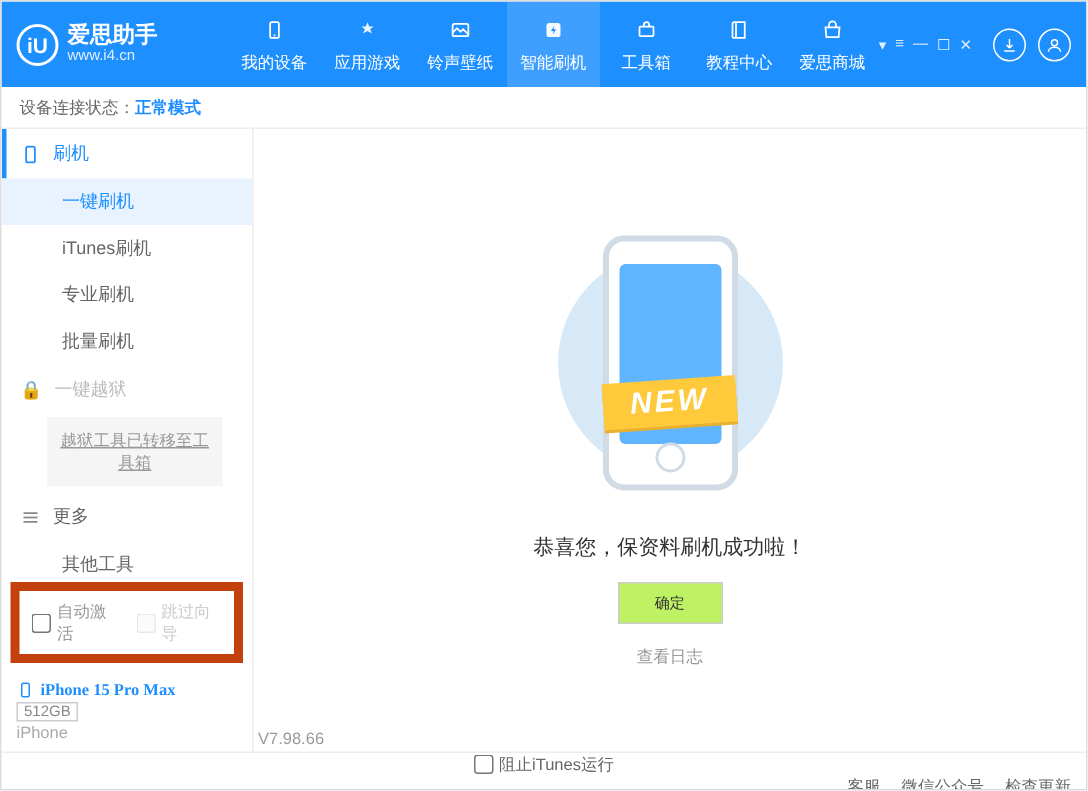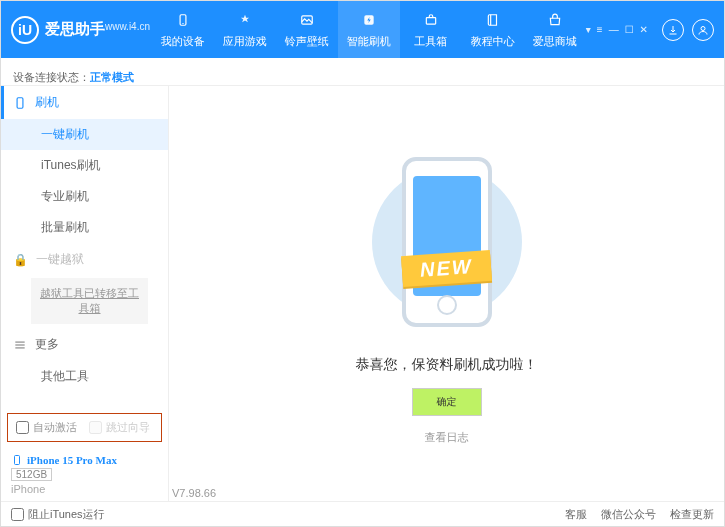--- a/index.html
+++ b/index.html
@@ -1,56 +1,56 @@
 <!DOCTYPE html>
 <html><head>
 <meta charset="utf-8">
 <style>
 * { margin:0; padding:0; box-sizing:border-box; font-family:"Microsoft YaHei",Arial,sans-serif; }
 body { width:725px; height:527px; background:#fff; overflow:hidden; border:1px solid #ddd; }
 .header { height:57px; background:#1e8fff; display:flex; align-items:center; padding:0 10px; color:#fff; }
 .logo-box { display:flex; align-items:center; gap:6px; width:145px; }
 .logo-circle { width:28px; height:28px; border:2px solid #fff; border-radius:50%; display:flex; align-items:center; justify-content:center; font-weight:bold; font-size:14px; }
-.logo-text { display:flex; line-height:1.1; }
+.logo-text { display:flex; flex-direction:column; line-height:1.1; }
 .logo-text .name { font-size:15px; font-weight:bold; }
 .logo-text .url { font-size:10px; opacity:.85; }
 .nav { display:flex; height:57px; }
 .nav-item { width:62px; display:flex; flex-direction:column; align-items:center; justify-content:center; gap:4px; font-size:11px; cursor:pointer; }
 .nav-item.active { background:rgba(255,255,255,.15); }
 .nav-icon { width:20px; height:20px; display:flex; align-items:center; justify-content:center; }
 .header-right { margin-left:auto; display:flex; align-items:center; gap:8px; }
 .win-btns { display:flex; gap:6px; margin-right:6px; font-size:10px; align-items:center; }
 .win-btn { cursor:pointer; opacity:.85; }
 .circle-btn { width:22px; height:22px; border:1.5px solid #fff; border-radius:50%; display:flex; align-items:center; justify-content:center; cursor:pointer; }
-.status-bar { height:28px; border-bottom:1px solid #eee; display:flex; align-items:flex-end; padding:0 12px; font-size:11px; color:#666; }
+.status-bar { height:28px; border-bottom:1px solid #eee; display:flex; align-items:center; padding:0 12px; font-size:11px; color:#666; }
 .status-bar .value { color:#1e8fff; font-weight:bold; }
 .body { display:flex; height:415px; }
 .sidebar { width:168px; border-right:1px solid #eee; display:flex; flex-direction:column; font-size:12px; }
 .side-group { padding:8px 12px; color:#666; display:flex; align-items:center; gap:8px; cursor:pointer; }
 .side-group.active { color:#1e8fff; border-left:3px solid #1e8fff; padding-left:9px; }
 .side-item { padding:7px 12px 7px 40px; color:#666; cursor:pointer; }
 .side-item.active { background:#e8f3ff; color:#1e8fff; }
-.red-box { border:1px solid #c2410c; margin:6px; padding:6px 8px; display:flex; gap:12px; font-size:11px; color:#999; }
+.red-box { border:6px solid #c2410c; margin:6px; padding:6px 8px; display:flex; gap:12px; font-size:11px; color:#999; }
 .check { display:flex; align-items:center; gap:4px; }
 .check input { margin:0; }
 .device-info { padding:6px 10px; font-size:11px; }
 .device-info .name { color:#1e8fff; font-weight:bold;font-family:Liberation Serif, serif; }
 .storage { display:inline-block; border:1px solid #ccc; color:#888; font-size:10px; padding:0 4px; margin-top:2px; }
 .device-info .type { color:#aaa; font-size:11px; margin-top:2px; }
 .main { flex:1; display:flex; flex-direction:column; align-items:center; justify-content:center; gap:14px; position:relative; }
 .phone-box { position:relative; width:150px; height:200px; display:flex; align-items:center; justify-content:center; }
 .circle-bg { width:150px; height:150px; background:#d7e9f7; border-radius:50%; position:absolute; }
 .phone { position:relative; width:90px; height:170px; background:#fff; border:4px solid #d0dbe6; border-radius:14px; display:flex; align-items:center; justify-content:center; }
 .phone-screen { width:68px; height:120px; background:#5fb5ff; border-radius:4px; margin-top:-12px; }
 .phone::after { content:""; position:absolute; bottom:8px; width:16px; height:16px; border:2px solid #d0dbe6; border-radius:50%; }
 .ribbon { position:absolute; background:#ffc93c; color:#fff; font-weight:bold; font-style:italic; font-size:20px; padding:4px 18px; transform:rotate(-4deg); letter-spacing:2px; box-shadow:0 2px 0 #e6b030; bottom:58px; }
 .success-text { font-size:14px; color:#333; }
 .confirm-btn { padding:6px 24px; border:1px solid #ccc; background:#bef264; font-size:10px; cursor:pointer; color:#333; }
 .log-link { font-size:11px; color:#999; cursor:pointer; }
-.footer { height:26px; border-top:1px solid #eee; display:flex; align-items:center; padding:0 10px; font-size:11px; color:#666; }
+.footer { height:26px; border-top:1px solid #eee; display:flex; align-items:center; padding:0 10px; font-size:11px; color:#666;flex-direction:column; }
 .footer .right { margin-left:auto; display:flex; gap:14px; }
 .footer .right span { cursor:pointer; }
 .version { position:absolute; left:172px; bottom:28px; font-size:11px; color:#999; }
 .side-scroll { flex:1; overflow-y:auto; }
 .g-icon { width:14px; height:14px; }
 .lock-icon { color:#ccc; font-size:12px; }
 .side-sub-box { background:#f5f5f5; margin:2px 20px 4px 30px; padding:8px; font-size:11px; color:#999; text-align:center;text-decoration:underline; }
 </style>
 </head>
 <body>

